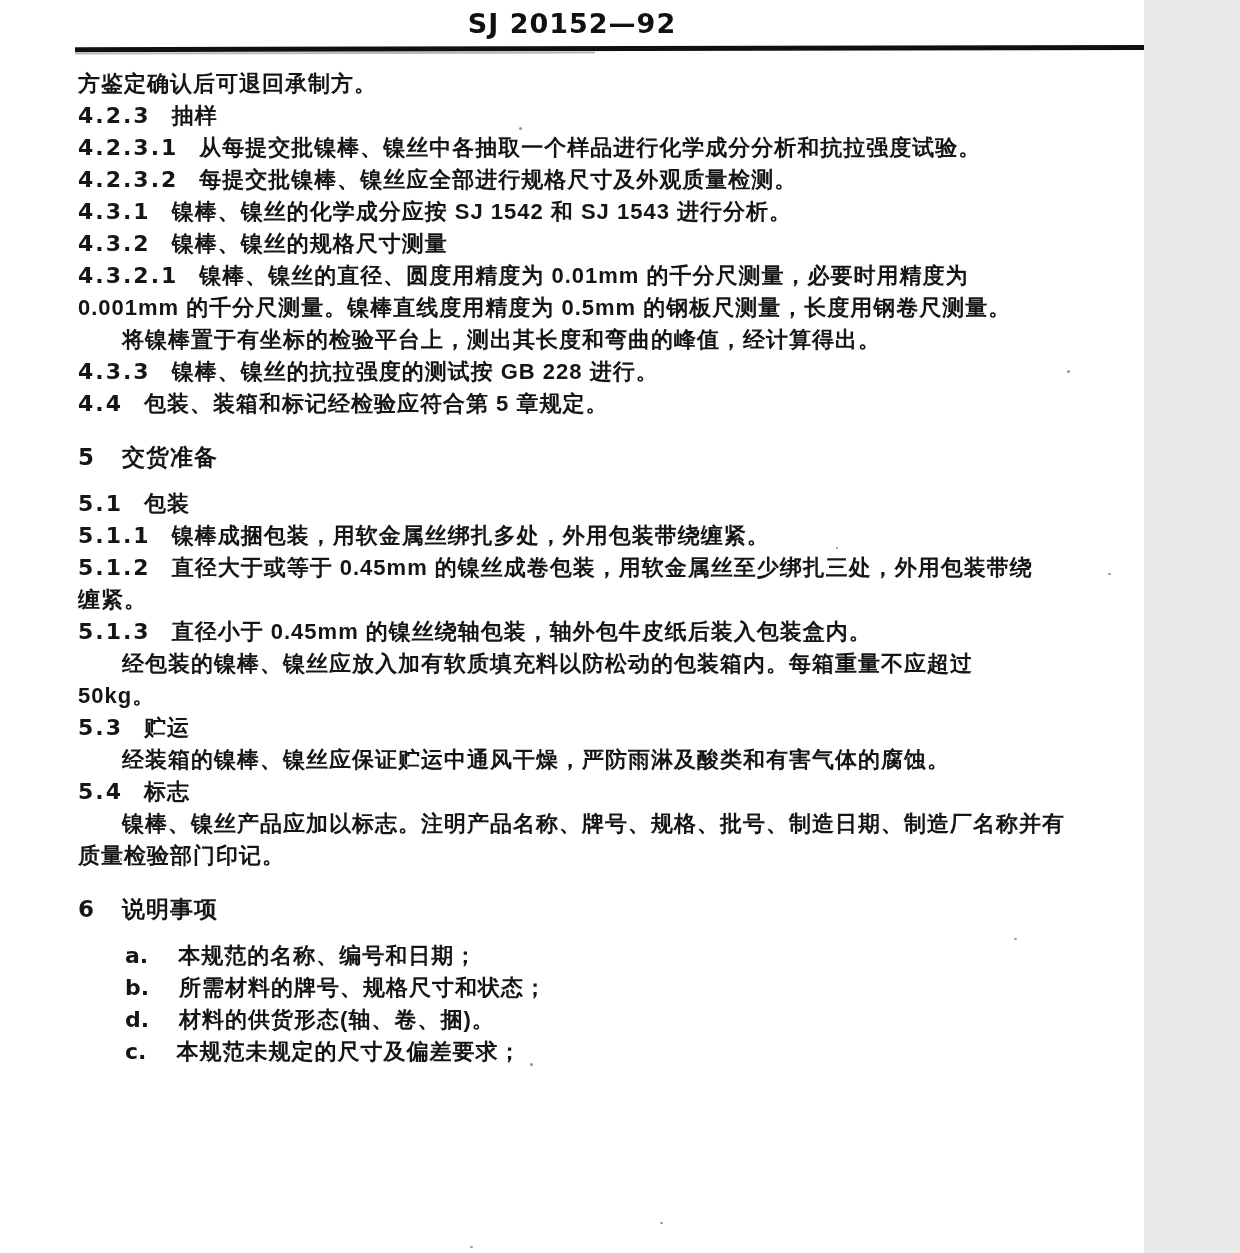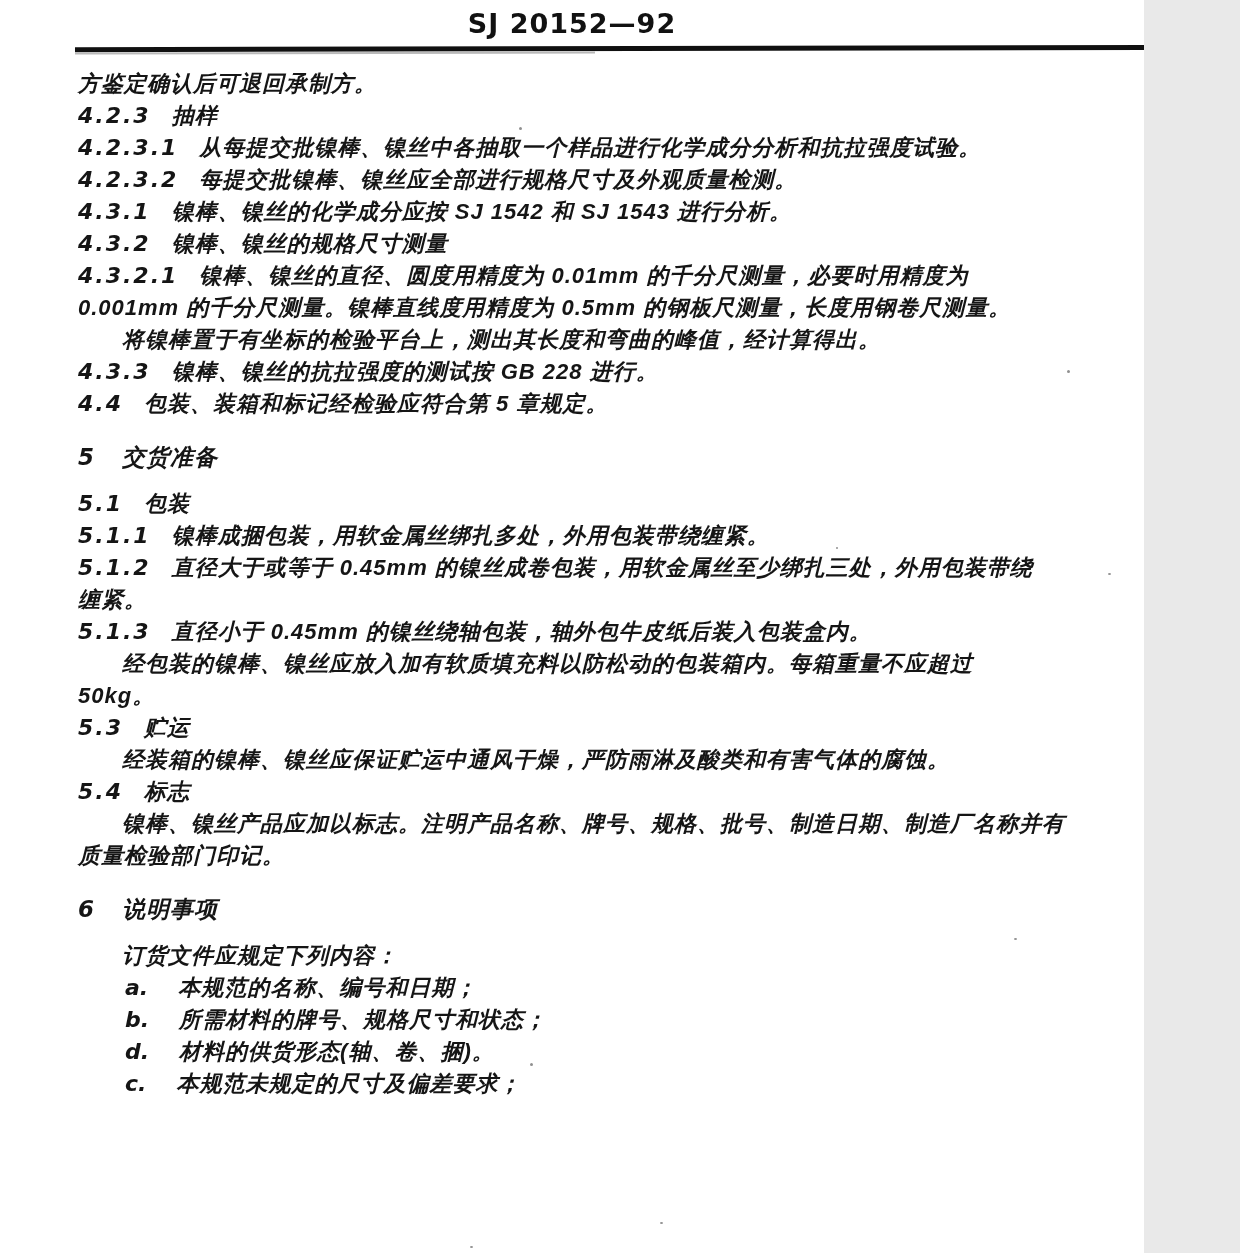--- a/index.html
+++ b/index.html
@@ -39,21 +39,20 @@
   .header-rule-shadow {
     margin: 1px 0 0 75px;
     width: 520px;
     height: 2px;
     background: #b9b9b9;
     transform: rotate(-0.12deg);
   }
   
   .doc-body {
     padding: 14px 105px 0 78px;
-    font-style: italic;
   }
   .line {
     font-size: 22px;
     line-height: 32px;
     font-weight: 600;
     letter-spacing: 1px;
     white-space: nowrap;
   }
   .line .num {
     font-family: "DejaVu Sans", sans-serif;
@@ -123,21 +122,20 @@
       <div class="line cont"><span class="txt">缠紧。</span></div>
       <div class="line clause"><span class="num">5.1.3</span><span class="txt">直径小于 0.45mm 的镍丝绕轴包装，轴外包牛皮纸后装入包装盒内。</span></div>
       <div class="line indent"><span class="txt">经包装的镍棒、镍丝应放入加有软质填充料以防松动的包装箱内。每箱重量不应超过</span></div>
       <div class="line cont"><span class="txt">50kg。</span></div>
       <div class="line clause"><span class="num">5.3</span><span class="txt">贮运</span></div>
       <div class="line indent"><span class="txt">经装箱的镍棒、镍丝应保证贮运中通风干燥，严防雨淋及酸类和有害气体的腐蚀。</span></div>
       <div class="line clause"><span class="num">5.4</span><span class="txt">标志</span></div>
       <div class="line indent"><span class="txt">镍棒、镍丝产品应加以标志。注明产品名称、牌号、规格、批号、制造日期、制造厂名称并有</span></div>
       <div class="line cont"><span class="txt">质量检验部门印记。</span></div>
       <div class="line chapter"><span class="num">6</span><span class="txt">说明事项</span></div>
-      <div class="line indent"><span class="txt">订货文件应规定下列内容：</span></div>
       <div class="line list"><span class="num">a.</span><span class="txt">本规范的名称、编号和日期；</span></div>
       <div class="line list"><span class="num">b.</span><span class="txt">所需材料的牌号、规格尺寸和状态；</span></div>
       <div class="line list"><span class="num">d.</span><span class="txt">材料的供货形态(轴、卷、捆)。</span></div>
       <div class="line list"><span class="num">c.</span><span class="txt">本规范未规定的尺寸及偏差要求；</span></div>
     </div>
 
   <div class="speck s1"></div>
   <div class="speck s2"></div>
   <div class="speck s3"></div>
   <div class="speck s4"></div>

